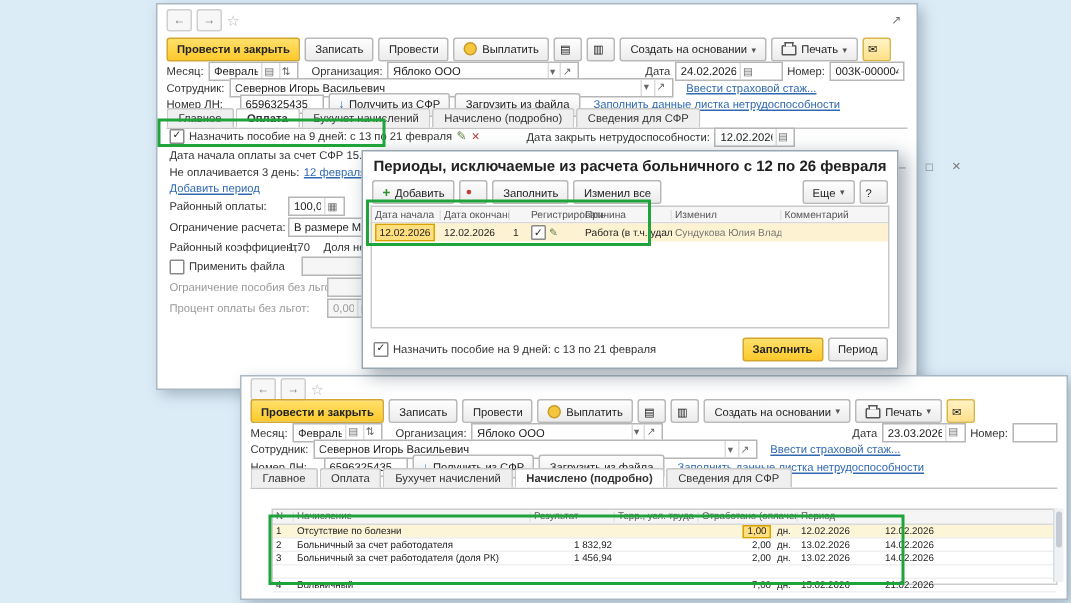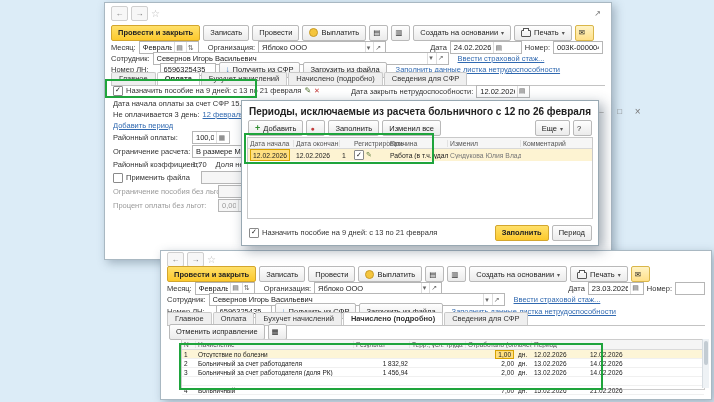--- a/index.html
+++ b/index.html
@@ -365,24 +365,20 @@
     </div>
 
     <div class="tabs" style="left:6px;top:64px;right:6px;height:10px">
       <span class="tab">Главное</span>
       <span class="tab">Оплата</span>
       <span class="tab">Бухучет начислений</span>
       <span class="tab active">Начислено (подробно)</span>
       <span class="tab">Сведения для СФР</span>
     </div>
 
-    <div class="row" style="left:8px;top:75px;height:11px">
-      <span class="btn">Отменить исправление</span>
-      <span class="btn small">▦</span>
-    </div>
 
     <div class="g-table" style="left:20px;top:88px;width:522px;height:49px">
       <div class="g-head">
         <span class="gh" style="width:14px">N</span>
         <span class="gh" style="width:158px">Начисление</span>
         <span class="gh" style="width:56px">Результат</span>
         <span class="gh" style="width:56px">Терр., усл. труда</span>
         <span class="gh" style="width:66px">Отработано (оплачено)</span>
         <span class="gh" style="width:112px;border-right:none">Период</span>
         <span class="gh" style="flex:1 1 auto;border-right:none"></span>

